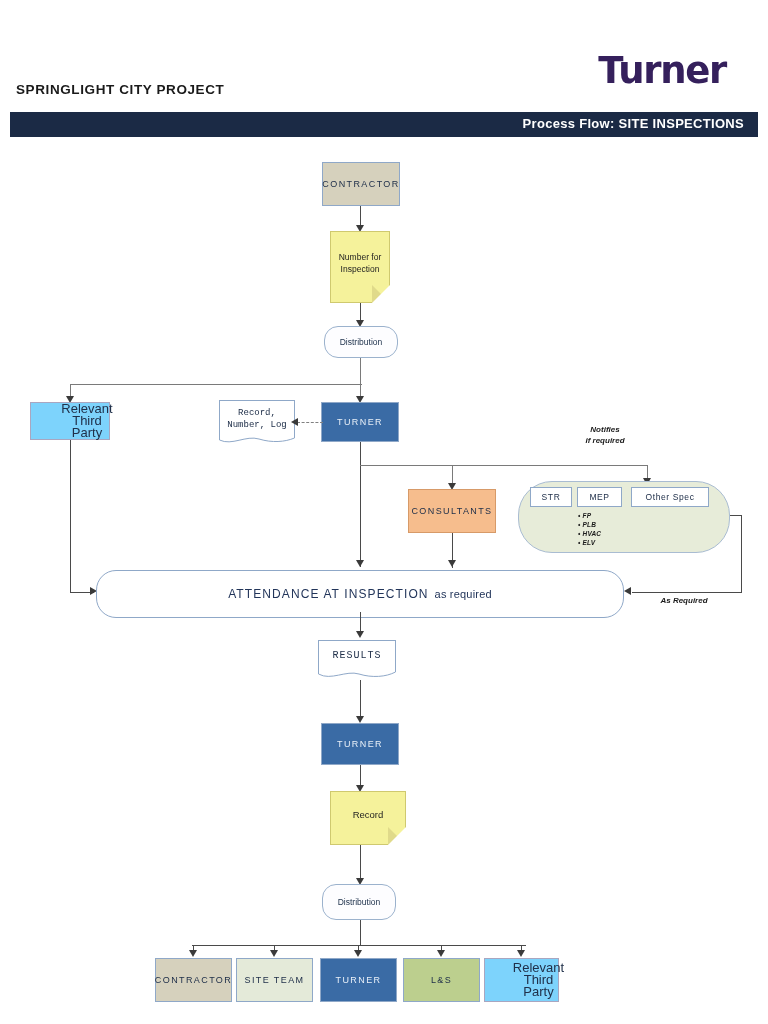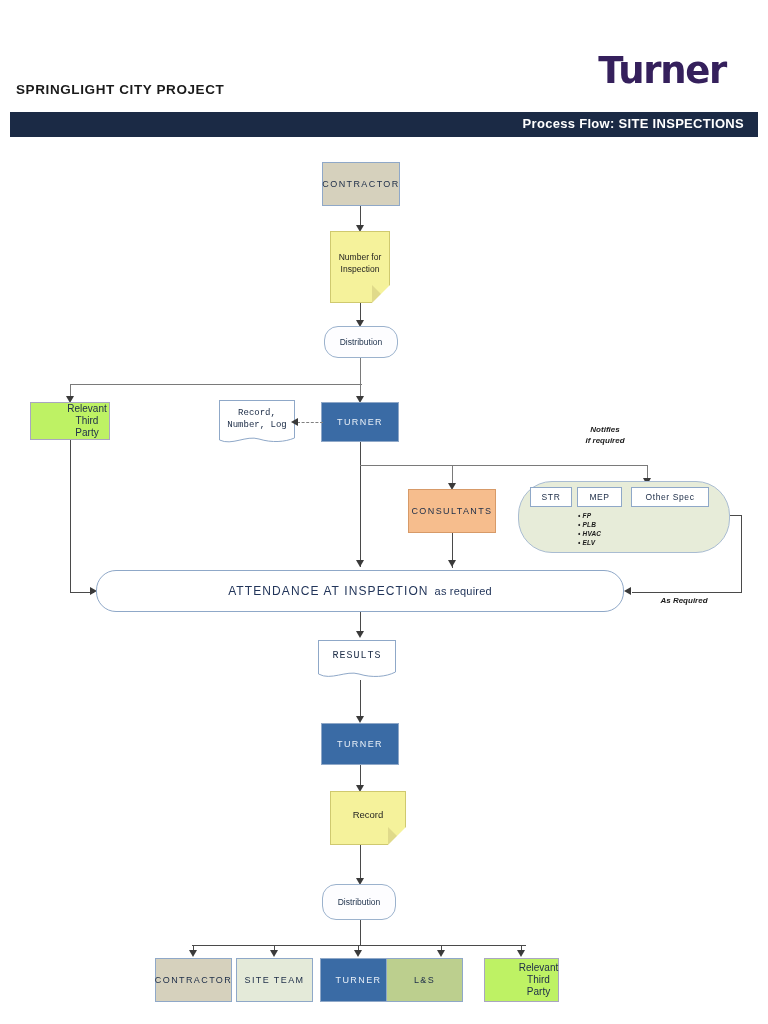--- a/index.html
+++ b/index.html
@@ -88,21 +88,21 @@
     display: flex; align-items: center; justify-content: center;
     text-align: center;
     font-size: 9px; color: #20304a;
     letter-spacing: 1.4px;
     line-height: 12px;
   }
   .n-contractor { background: #d6d1bd; }
   .n-siteteam  { background: #e4ead9; }
   .n-turner    { background: #3a6ba5; color: #e9f0f8; }
   .n-ls        { background: #bccf8e; }
-  .n-third     { background: #bef264; border-color: #a9a6c0; letter-spacing: 0; font-size: 10px; padding-left: 34px; }
+  .n-third     { background: #7dd3fc; border-color: #a9a6c0; letter-spacing: 0; font-size: 13px; padding-left: 34px; }
   .n-consult   { background: #f6bd8d; border-color: #d79a68; }
 
   
   .pill {
     position: absolute;
     border: 1px solid #9bb2cd;
     border-radius: 14px;
     background: #fdfdff;
     display: flex; align-items: center; justify-content: center;
     font-size: 8.5px; color: #22354f;
@@ -309,21 +309,21 @@
 
   <div class="ln v" style="left:452px; top:533px; height:35px;"></div>
   <div class="arrow-d" style="left:448px; top:560px;"></div>
 
   <div class="ln v" style="left:741px; top:515px; height:78px;"></div>
   <div class="ln h" style="left:730px; top:515px; width:12px;"></div>
   <div class="ln h" style="left:632px; top:592px; width:110px;"></div>
   <div class="arrow-l" style="left:624px; top:587px;"></div>
   <div class="anno" style="left:636px; top:595px; width:96px;">As Required</div>
 
-  <div class="bar" style="left:96px; top:570px; width:528px; height:42px;">
+  <div class="bar" style="left:96px; top:570px; width:528px; height:48px;">
     <span class="big">ATTENDANCE AT INSPECTION</span>
     <span class="small">as required</span>
   </div>
 
   <div class="ln v" style="left:360px; top:612px; height:22px;"></div>
   <div class="arrow-d" style="left:356px; top:631px;"></div>
 
   <div class="doc" style="left:318px; top:640px; width:78px; height:40px;padding-left:42px;">
     <div class="docbody">
       <span style="font-size:10px; letter-spacing:1px;">RESULTS</span>
@@ -370,21 +370,21 @@
   <div id="bottom-row">
       <div class="node n-contractor" style="left: 155px; top: 958px; width: 77px; height: 44px;">
         <span>CONTRACTOR</span>
       </div>
       <div class="node n-siteteam" style="left: 236px; top: 958px; width: 77px; height: 44px;">
         <span>SITE TEAM</span>
       </div>
       <div class="node n-turner" style="left: 320px; top: 958px; width: 77px; height: 44px;">
         <span>TURNER</span>
       </div>
-      <div class="node n-ls" style="left: 386px; top: 958px; width: 77px; height: 44px;">
+      <div class="node n-ls" style="left: 403px; top: 958px; width: 77px; height: 44px;">
         <span>L&amp;S</span>
       </div>
       <div class="node n-third" style="left: 484px; top: 958px; width: 75px; height: 44px;">
         <div>
           <div>Relevant Third</div>
           <div>Party</div>
         </div>
       </div>
     </div>
 

